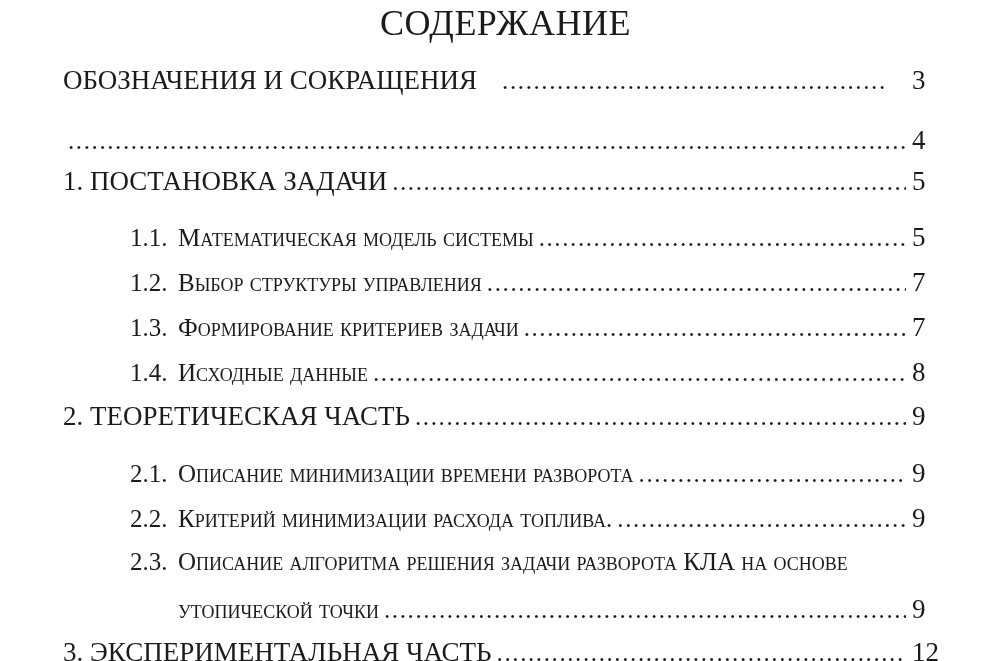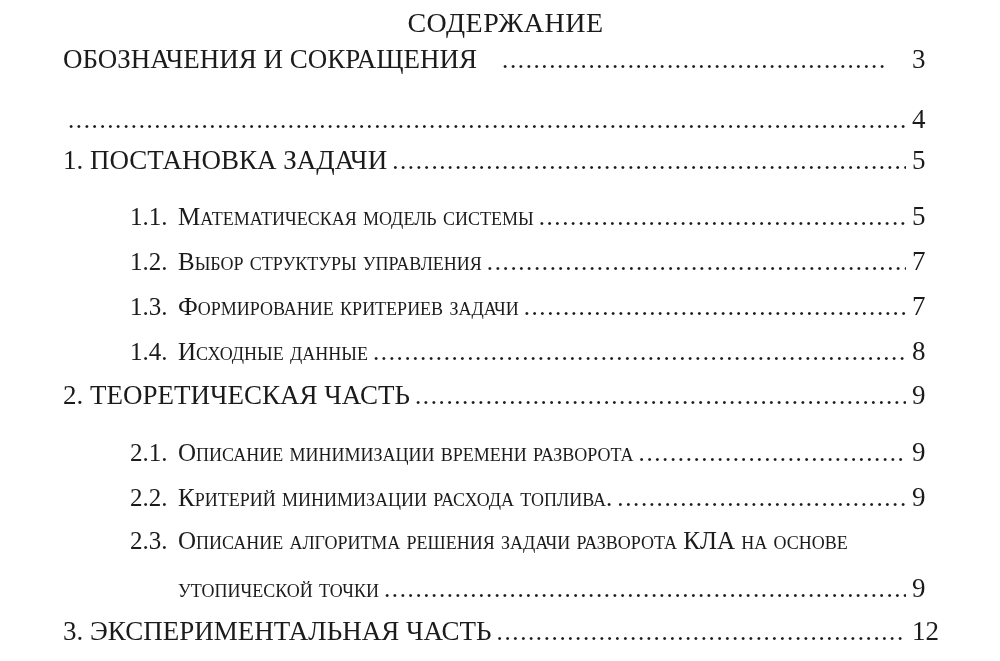--- a/index.html
+++ b/index.html
@@ -14,21 +14,21 @@
     font-family: "Liberation Serif", "DejaVu Serif", serif;
     color: #1b1b1b;
   }
   .page {
     box-sizing: border-box;
     width: 1000px;
     height: 661px;
     padding: 5px 52px 0 63px;
   }
   .doc-title {
-    font-size: 28px;
+    font-size: 36px;
     line-height: 36px;
     font-weight: normal;
     text-align: center;
     margin: 0;
     letter-spacing: 0.5px;
   }
   .row {
     display: flex;
     align-items: baseline;
     line-height: 36px;
@@ -59,21 +59,21 @@
     color: #1b1b1b;
   }
   .page-num {
     flex: none;
     width: 36px;
     padding-left: 6px;
     font-size: 27px;
     text-align: left;
   }
   
-  .mt16 { margin-top: 0; gap: 20px; }
+  .mt16 { margin-top: 21px; gap: 20px; }
   .mt23 { margin-top: 23px; }
   .mt22 { margin-top: 4px; }
   .mt19 { margin-top: 19px; }
   .mt8  { margin-top: 8px; }
   .mt7  { margin-top: 7px; }
   .mt20 { margin-top: 20px; }
   .mt6  { margin-top: 6px; }
   .mt0  { margin-top: 11px; }
 </style>
 </head>

